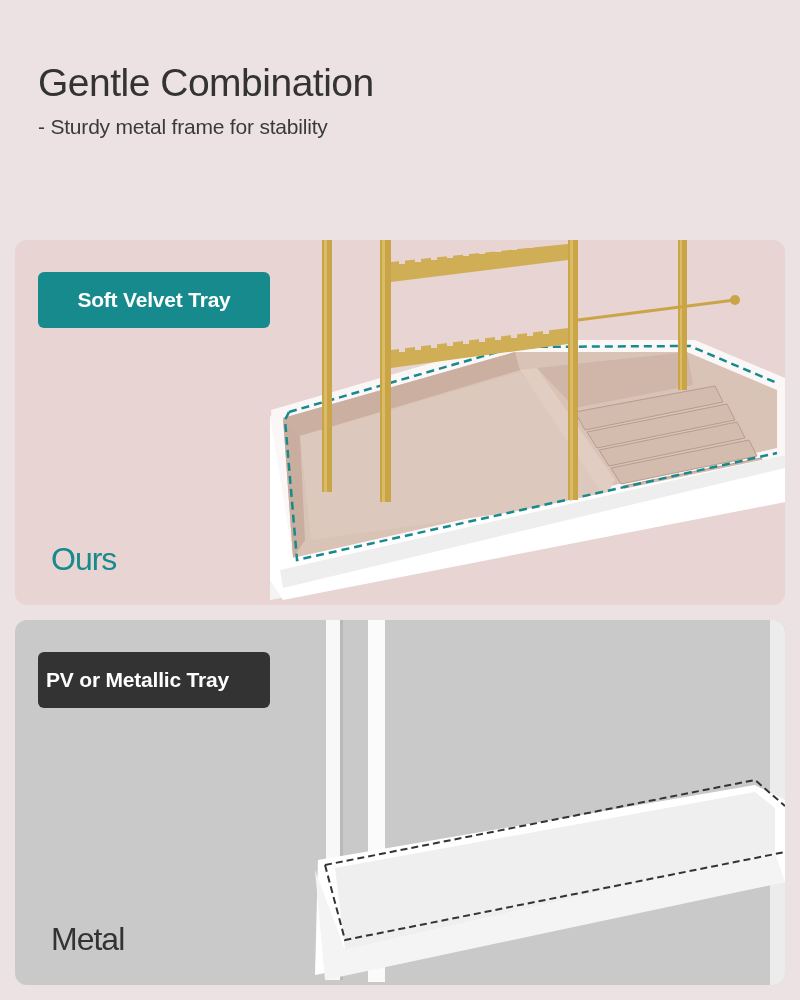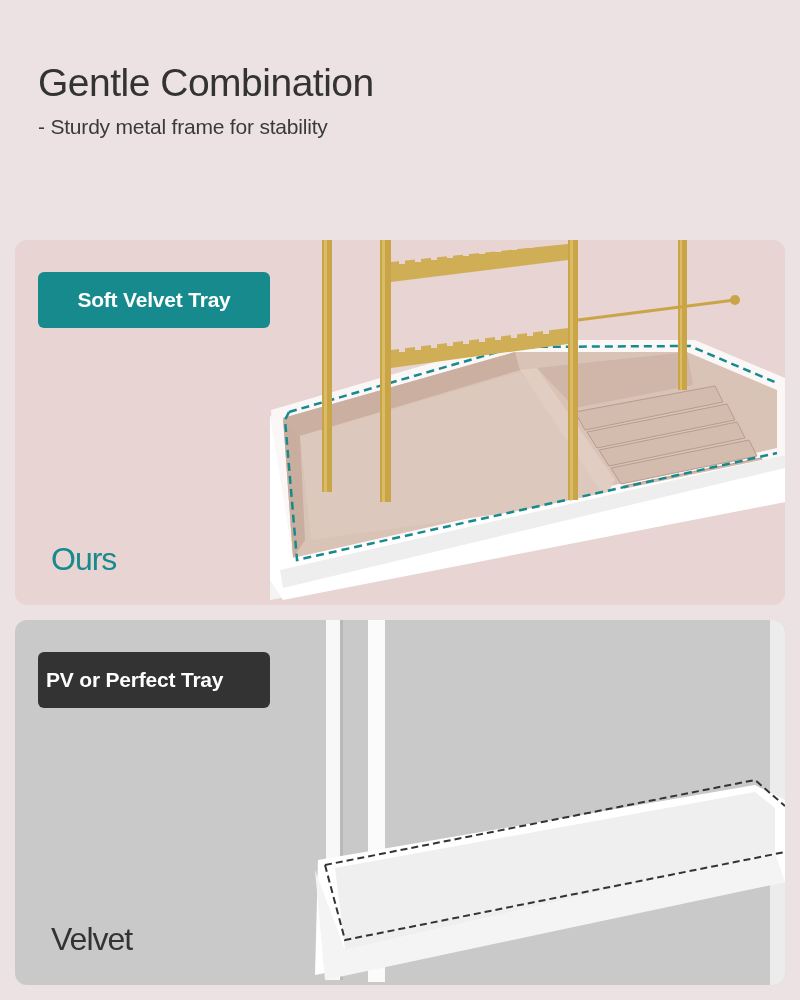--- a/index.html
+++ b/index.html
@@ -139,15 +139,15 @@
 
     <rect x="755" y="0" width="15" height="365" fill="#ececec"></rect>
 
     <polygon points="303,240 740,165 770,180 770,262 300,355" fill="#ffffff"></polygon>
     <polygon points="320,248 740,172 760,188 760,232 330,330" fill="#efefef"></polygon>
     <polygon points="300,250 330,330 760,232 770,262 310,360" fill="#f4f4f4"></polygon>
 
     <polyline points="310,245 740,160 770,186" fill="none" stroke="#333333" stroke-width="2" stroke-dasharray="7,4"></polyline>
     <polyline points="310,245 330,320 770,232" fill="none" stroke="#333333" stroke-width="2" stroke-dasharray="7,4"></polyline>
   </svg>
-  <div class="badge badge-others">PV or Perfect Tray</div>
-  <div class="big-label label-others">Velvet</div>
+  <div class="badge badge-others">PV or Metallic Tray</div>
+  <div class="big-label label-others">Metal</div>
 </div>
 
 </body></html>

